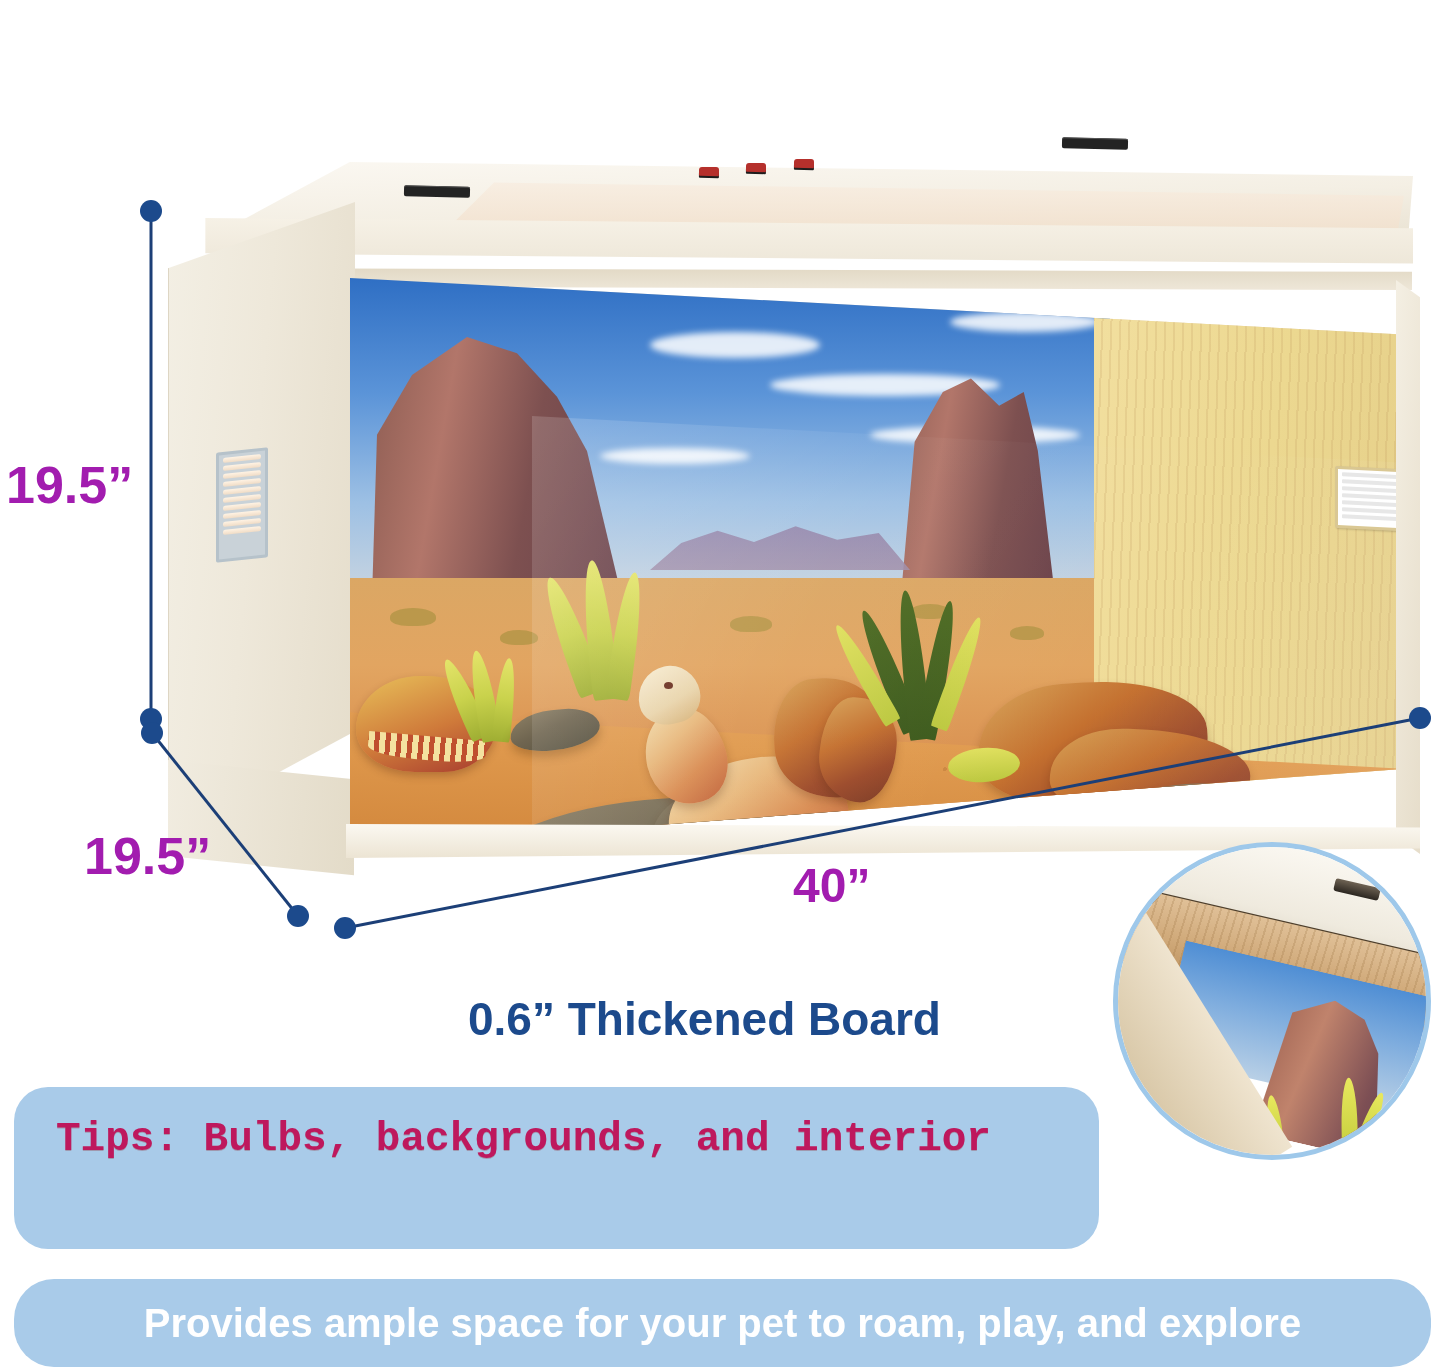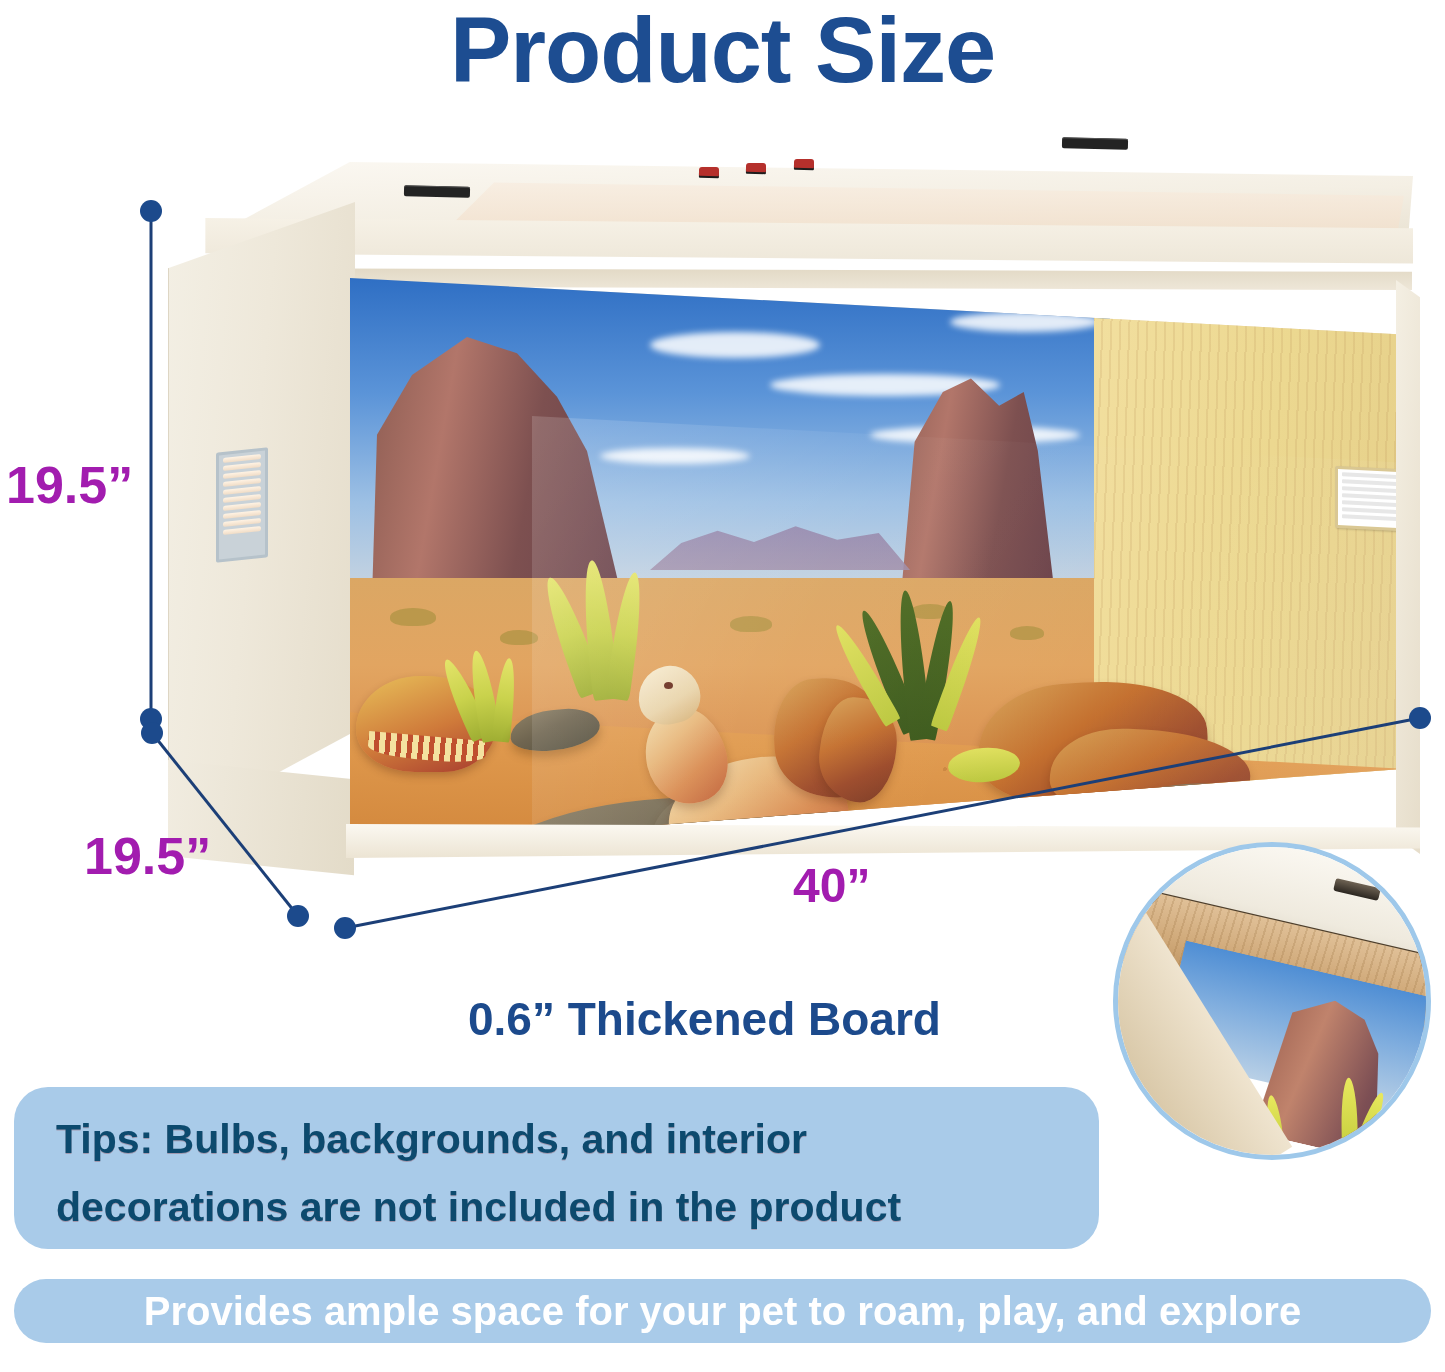--- a/index.html
+++ b/index.html
@@ -293,47 +293,47 @@
 
   
   .tips-box{
     position:absolute;left:14px;top:1087px;width:1085px;height:162px;
     background:#a9cbe9;
     border-radius:34px;
     box-sizing:border-box;
     padding:18px 42px 0 42px;
   }
   .tips-line{
-    color:#0c4a6e;
+    color:#be185d;
     font-weight:bold;
     font-size:41px;
     line-height:68px;
     white-space:nowrap;
     text-shadow:0 1px 0 rgba(140,0,0,.25);
+    font-family:Liberation Mono, monospace;
   }
   .banner-box{
-    position:absolute;left:14px;top:1279px;width:1417px;height:64px;
+    position:absolute;left:14px;top:1279px;width:1417px;height:88px;
     background:#a9cbe9;
     border-radius:40px;
     box-sizing:border-box;
     display:flex;align-items:center;justify-content:center;
   }
   .banner-text{
     color:#ffffff;
     font-weight:bold;
     font-size:40px;
     white-space:nowrap;
   }
 </style>
 </head>
 <body>
 
 <div id="stage">
 
-  <div class="title">Product Size</div>
 
   <div id="product">
 
     <div class="lid-top"></div>
     <div class="lid-inner"></div>
     <div class="lid-front"></div>
     <div class="lid-edge"></div>
 
     <div class="hinge" style="left:236px;top:46px;transform:rotate(1.2deg);"></div>
     <div class="hinge" style="left:894px;top:-2px;transform:rotate(1.2deg);"></div>
@@ -473,20 +473,19 @@
       <div class="ins-mesa"></div>
       <div class="ins-fern" style="left:190px;top:96px;width:16px;height:70px;transform:rotate(-14deg);"></div>
       <div class="ins-fern" style="left:214px;top:104px;width:14px;height:62px;transform:rotate(8deg);"></div>
       <div class="ins-fern" style="left:120px;top:130px;width:14px;height:54px;transform:rotate(-20deg);"></div>
     </div>
     <div class="ins-left-wood"></div>
   </div>
 
   <div class="tips-box">
     <div class="tips-line">Tips: Bulbs, backgrounds, and interior</div>
-    <div class="tips-line">decorations are not included in the product</div>
   </div>
 
   <div class="banner-box">
     <div class="banner-text">Provides ample space for your pet to roam, play, and explore</div>
   </div>
 
 </div>
 
 </body></html>

